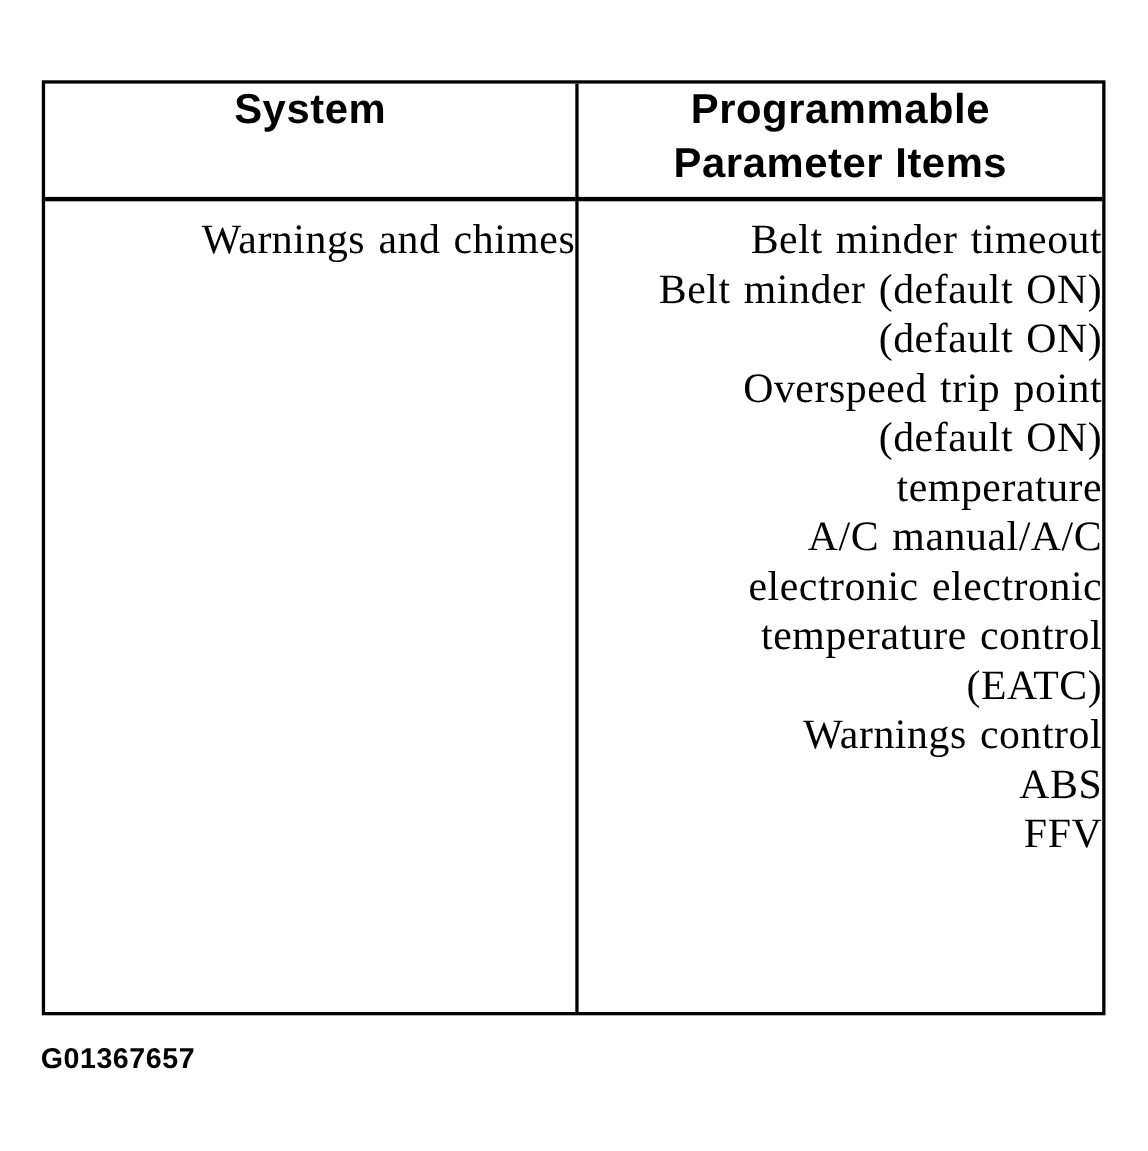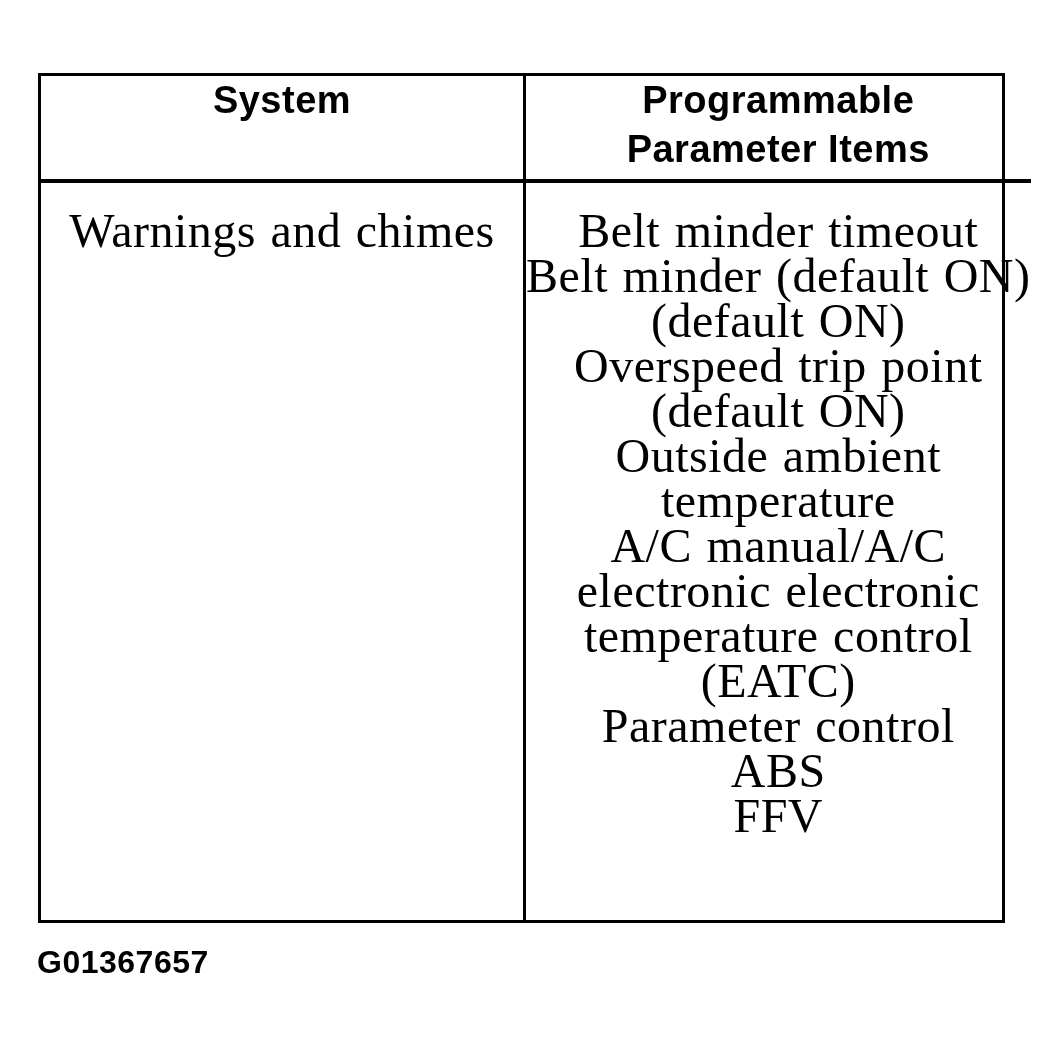--- a/index.html
+++ b/index.html
@@ -45,40 +45,40 @@
     text-align: center;
     padding-bottom: 6px;
     font-family: "Liberation Sans", sans-serif;
     font-weight: bold;
     font-size: 38px;
     line-height: 48px;
     letter-spacing: 0.5px;
   }
 
   .body-cell {
-    padding-top: 25px;
-    text-align: center;
+    padding-top: 13px;
+    text-align: right;
     font-family: "Liberation Serif", serif;
-    font-size: 48px;
+    font-size: 38px;
     line-height: 45px;
     letter-spacing: 0.5px;
     word-spacing: 2px;
   }
 
   .param-line, .header-line, .system-label {
     white-space: nowrap;
   }
 
   .figure-id {
     position: absolute;
     left: 37px;
     top: 948px;
     font-family: "Liberation Sans", sans-serif;
     font-weight: bold;
-    font-size: 32px;
+    font-size: 26px;
     line-height: 28px;
     letter-spacing: 0.5px;
     color: #000000;
   }
 </style>
 </head>
 <body>
 
 <div class="page">
 
@@ -96,27 +96,26 @@
     <div class="body-cell cell-left">
       <div class="system-label">Warnings and chimes</div>
     </div>
 
     <div class="body-cell cell-right">
         <div class="param-line">Belt minder timeout</div>
         <div class="param-line">Belt minder (default ON)</div>
         <div class="param-line">(default ON)</div>
         <div class="param-line">Overspeed trip point</div>
         <div class="param-line">(default ON)</div>
-        <div class="param-line">Outside ambient</div>
         <div class="param-line">temperature</div>
         <div class="param-line">A/C manual/A/C</div>
         <div class="param-line">electronic electronic</div>
         <div class="param-line">temperature control</div>
         <div class="param-line">(EATC)</div>
-        <div class="param-line">Parameter control</div>
+        <div class="param-line">Warnings control</div>
         <div class="param-line">ABS</div>
         <div class="param-line">FFV</div>
       </div>
 
   </div>
 
   <div class="figure-id">G01367657</div>
 
 </div>
 

